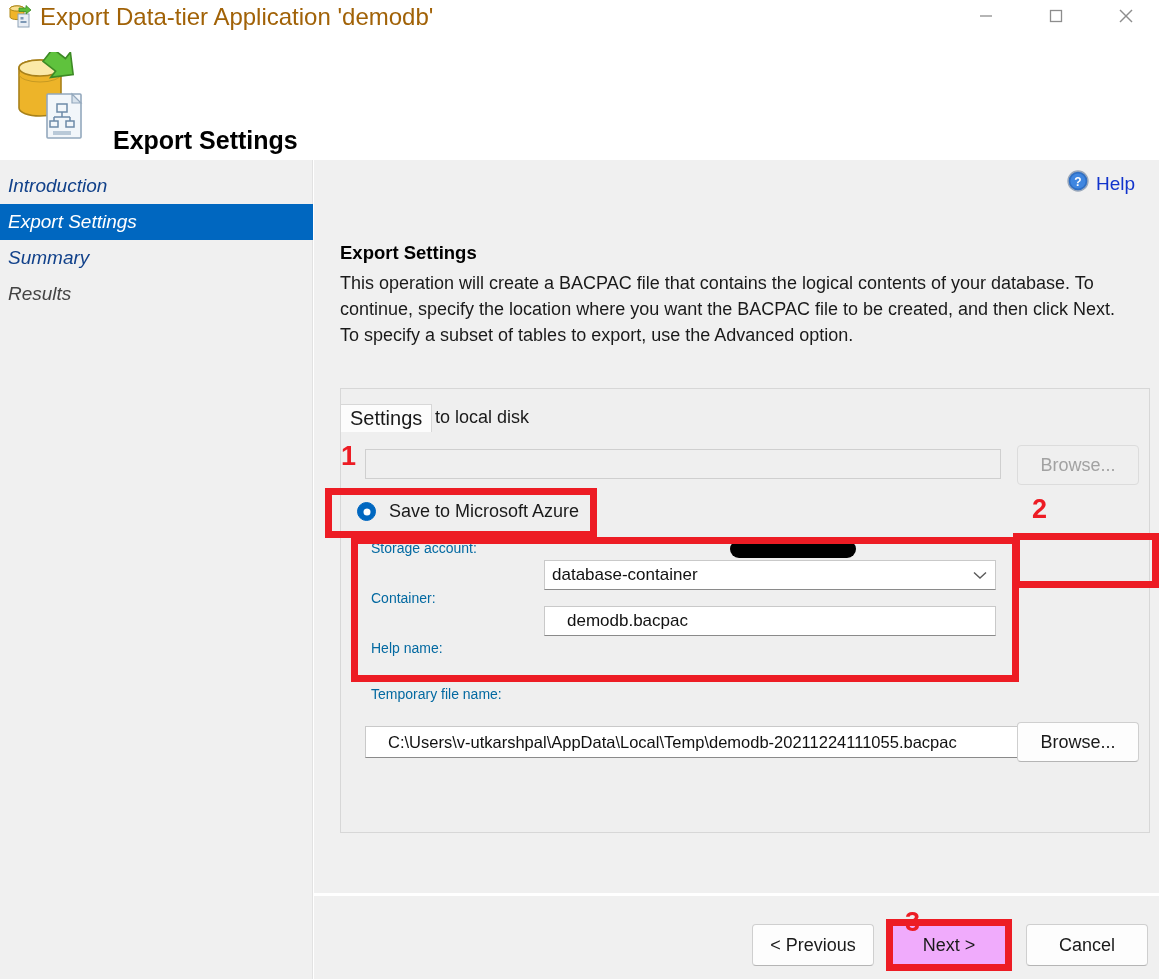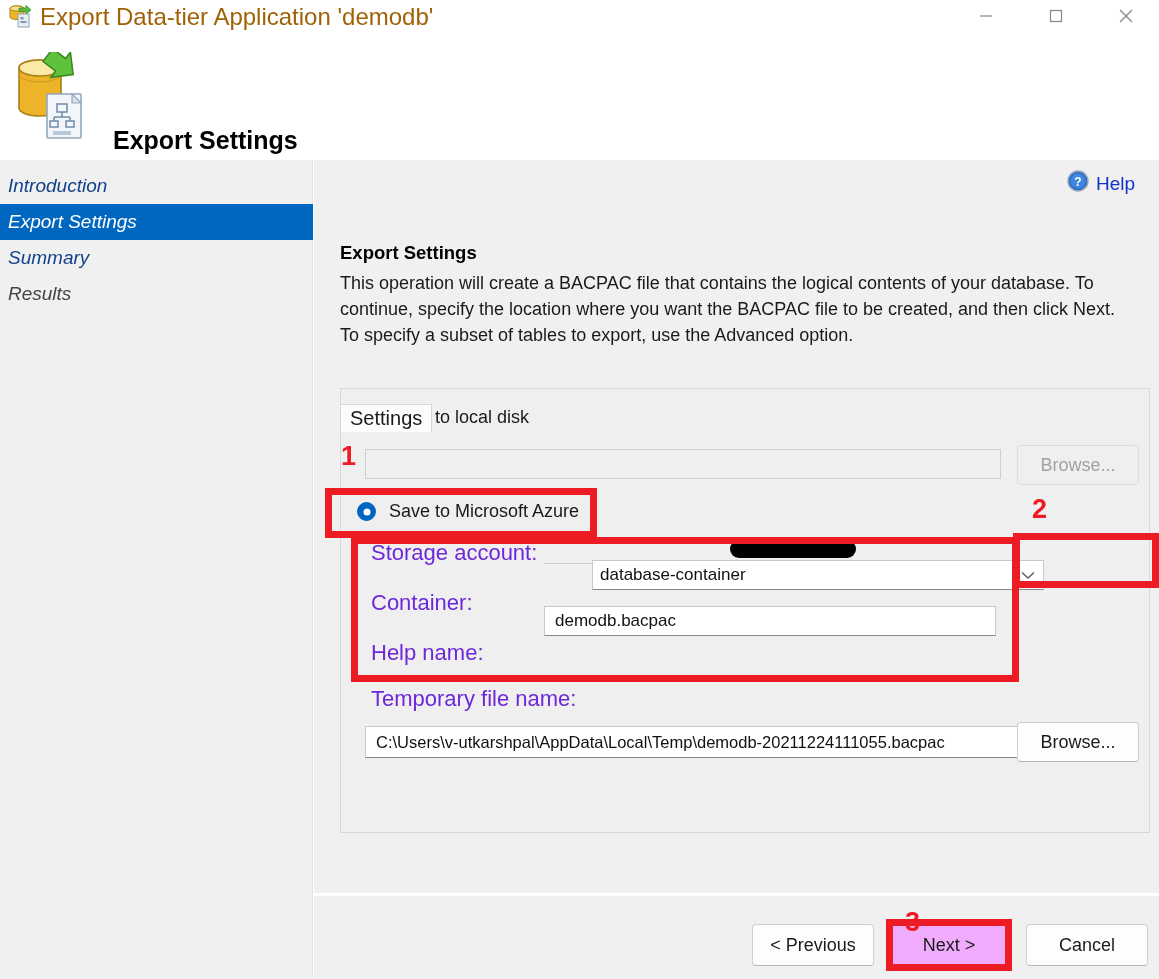--- a/index.html
+++ b/index.html
@@ -114,47 +114,47 @@
   .radio.on { background: #0067c0; border-color: #0067c0; }
   .radio.on::after {
     content: ""; position: absolute; left: 50%; top: 50%;
     width: 7px; height: 7px; border-radius: 50%; background: #fff;
     transform: translate(-50%,-50%);
   }
 
   .tinput {
     position: absolute; box-sizing: border-box;
     font-family: "Liberation Sans", sans-serif; font-size: 17px;
-    color: #111; padding: 0 10px; display: flex; align-items: center;
+    color: #111; padding: 0 22px; display: flex; align-items: center;
     background: #ffffff; border: 1px solid #c9c9c9;
     border-bottom-color: #8a8a8a;
     white-space: nowrap; overflow: hidden;
   }
   .tinput.disabled { background: #efefef; border-color: #cfcfcf; }
 
   .wbutton {
     position: absolute; box-sizing: border-box;
     display: flex; align-items: center; justify-content: center;
     background: #fdfdfd; border: 1px solid #cfcfcf;
     border-bottom-color: #b5b5b5; border-radius: 4px;
     font-size: 18px; color: #1a1a1a; cursor: pointer;
   }
   .wbutton.disabled { color: #a2a2a2; background: #efefef; border-color: #dcdcdc; }
   .wbutton.sharp { border-radius: 0; }
 
   .field-label {
-    position: absolute; font-size: 22px; color: #6d28d9;
+    position: absolute; font-size: 14px; color: #0369a1;
   }
 
   #combo-container {
     position: absolute; left: 203px; top: 171px; width: 452px; height: 30px;
     box-sizing: border-box; background: #fff;
     border: 1px solid #c9c9c9; border-bottom-color: #8a8a8a;
     display: flex; align-items: center;
-    font-size: 17px; color: #111; padding-left: 7px; margin-left: 48px;
+    font-size: 17px; color: #111; padding-left: 7px;
   }
   #combo-caret {
     position: absolute; right: 8px; top: 50%; transform: translateY(-50%);
   }
 
   #redact-bar {
     position: absolute; left: 186px; top: 6px;
     width: 126px; height: 18px; border-radius: 9px; background: #000;
   }
 

